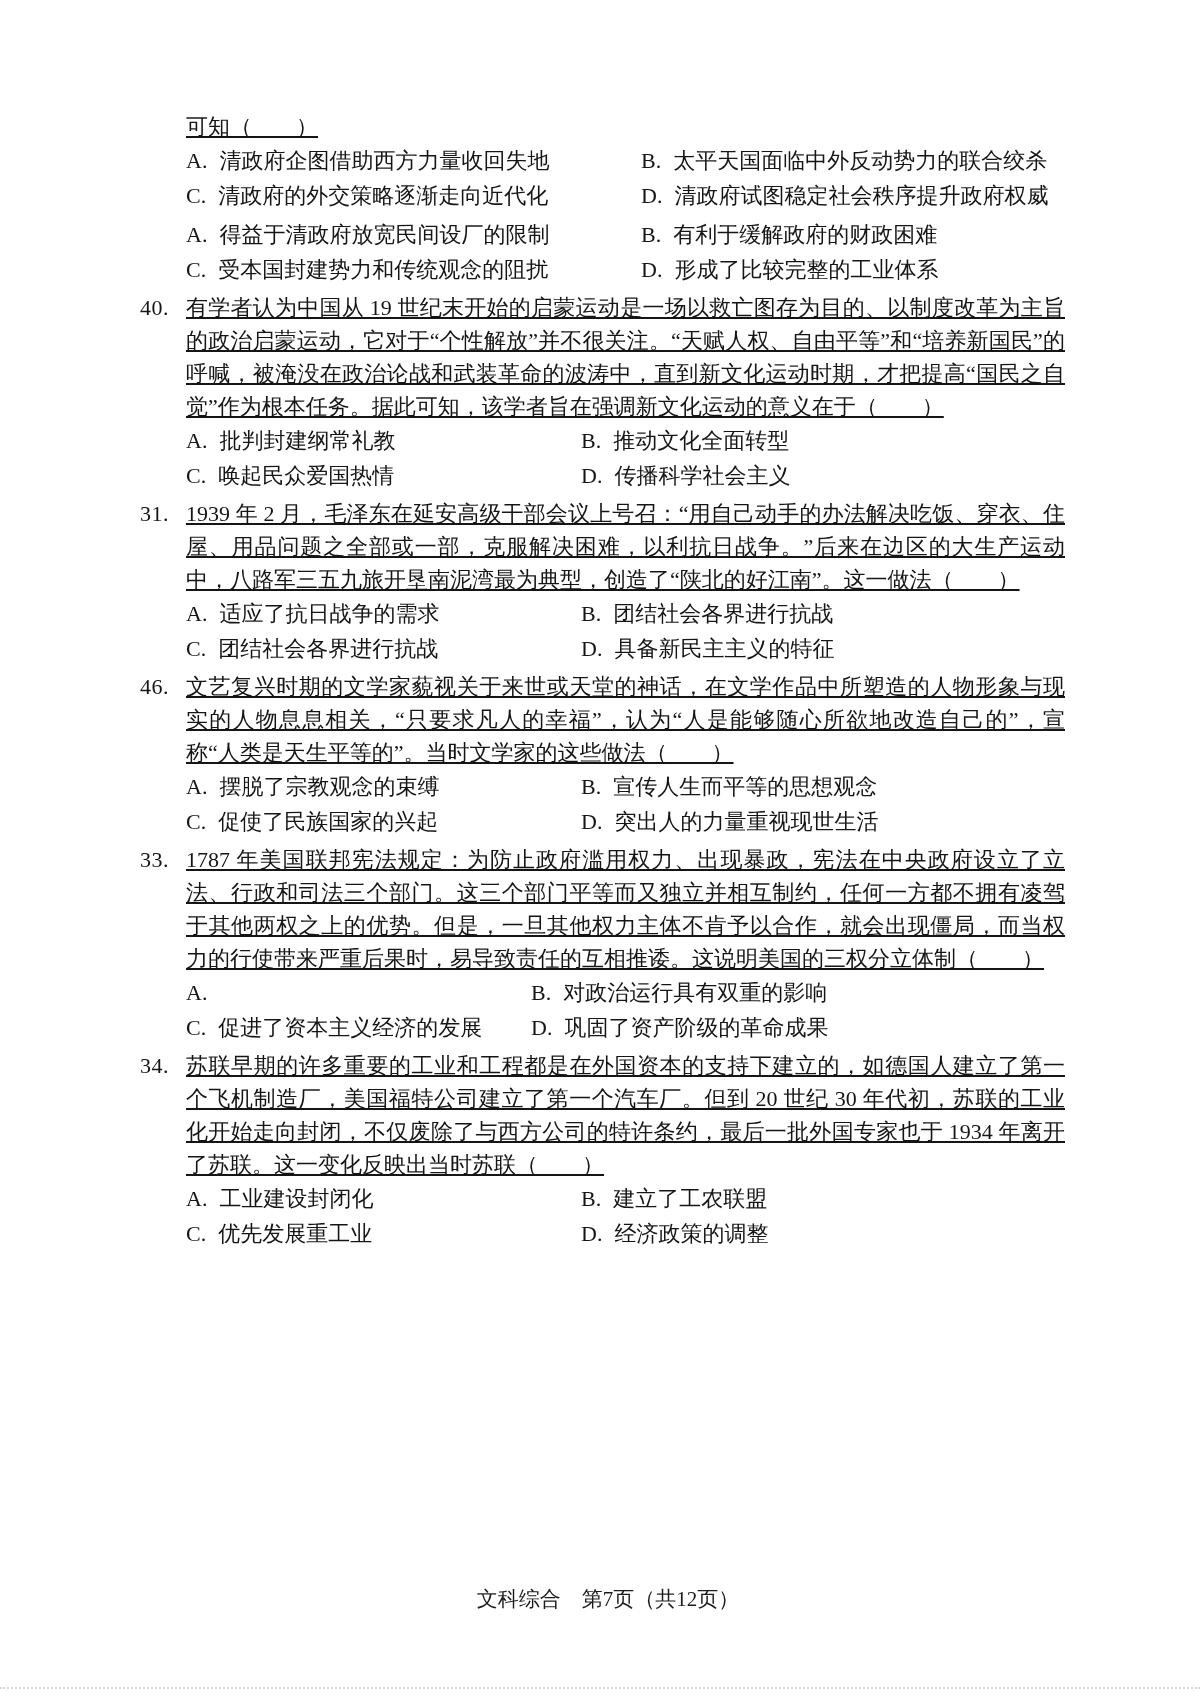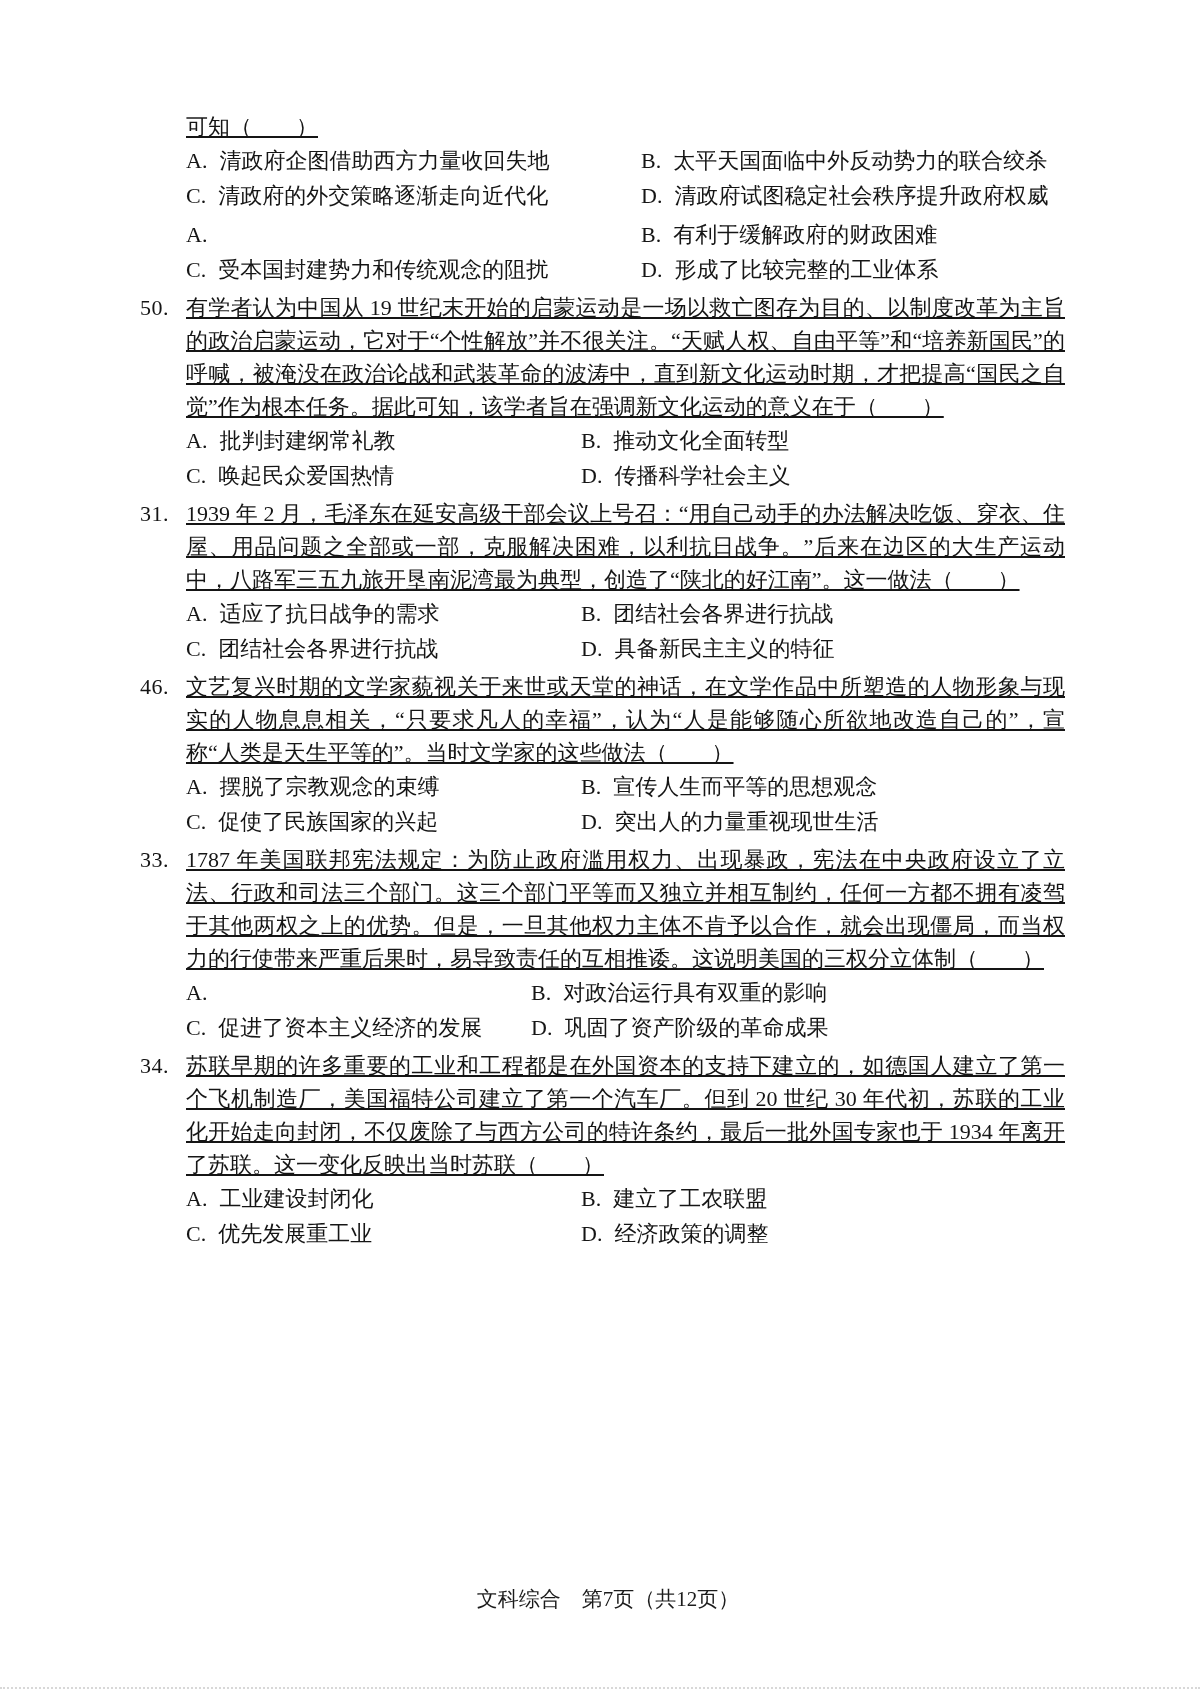--- a/index.html
+++ b/index.html
@@ -114,41 +114,42 @@
               <span class="opt-text">清政府试图稳定社会秩序提升政府权威</span>
             </div>
           </div>
         </div>
       </section>
       <section class="question">
         <div class="options">
           <div class="option-row">
             <div class="option" style="width: 455px;">
               <span class="opt-label">A.</span>
+              <span class="opt-text">得益于清政府放宽民间设厂的限制</span>
             </div>
             <div class="option">
               <span class="opt-label">B.</span>
               <span class="opt-text">有利于缓解政府的财政困难</span>
             </div>
           </div>
           <div class="option-row">
             <div class="option" style="width: 455px;">
               <span class="opt-label">C.</span>
               <span class="opt-text">受本国封建势力和传统观念的阻扰</span>
             </div>
             <div class="option">
               <span class="opt-label">D.</span>
               <span class="opt-text">形成了比较完整的工业体系</span>
             </div>
           </div>
         </div>
       </section>
       <section class="question">
         <div class="stem-row">
-          <span class="q-number">50.</span>
+          <span class="q-number">40.</span>
           <p class="stem">有学者认为中国从 19 世纪末开始的启蒙运动是一场以救亡图存为目的、以制度改革为主旨的政治启蒙运动，它对于“个性解放”并不很关注。“天赋人权、自由平等”和“培养新国民”的呼喊，被淹没在政治论战和武装革命的波涛中，直到新文化运动时期，才把提高“国民之自觉”作为根本任务。据此可知，该学者旨在强调新文化运动的意义在于（　　）</p>
         </div>
         <div class="options">
           <div class="option-row">
             <div class="option" style="width: 395px;">
               <span class="opt-label">A.</span>
               <span class="opt-text">批判封建纲常礼教</span>
             </div>
             <div class="option">
               <span class="opt-label">B.</span>

